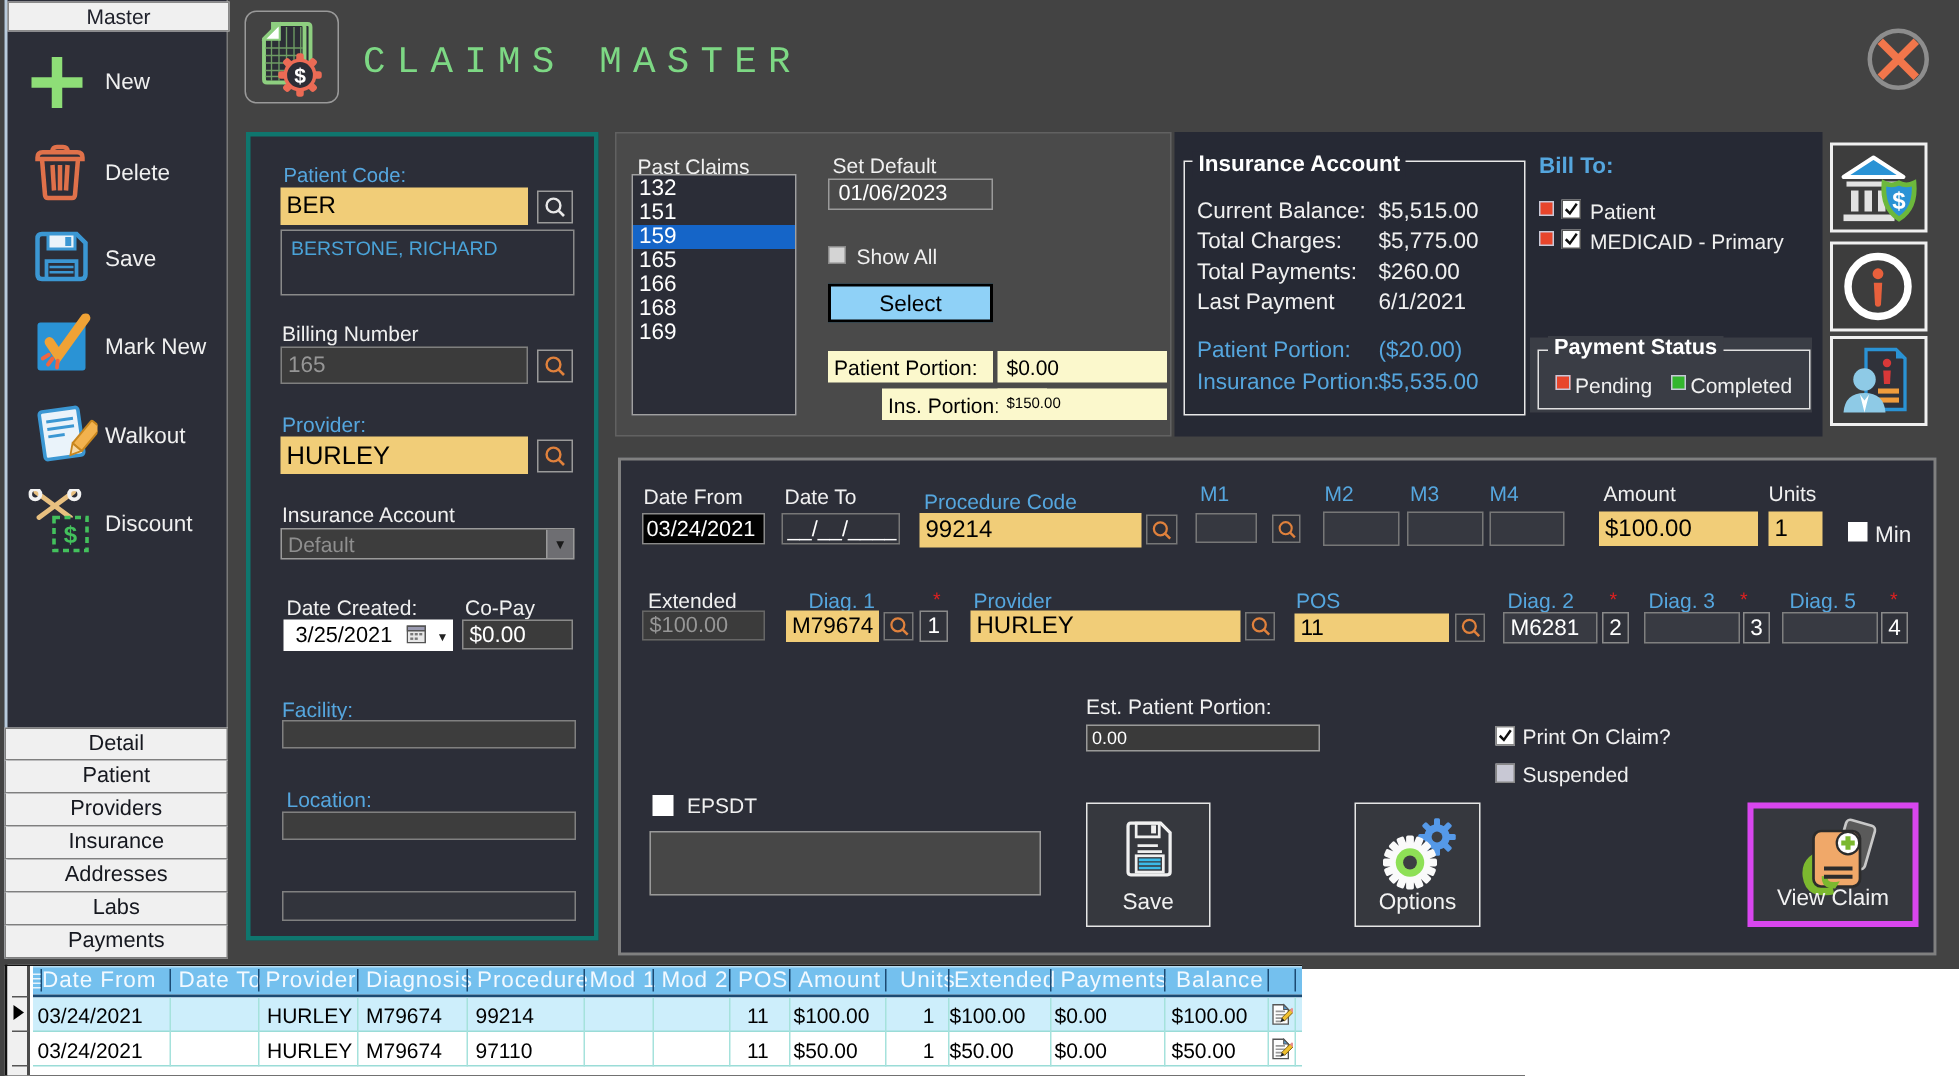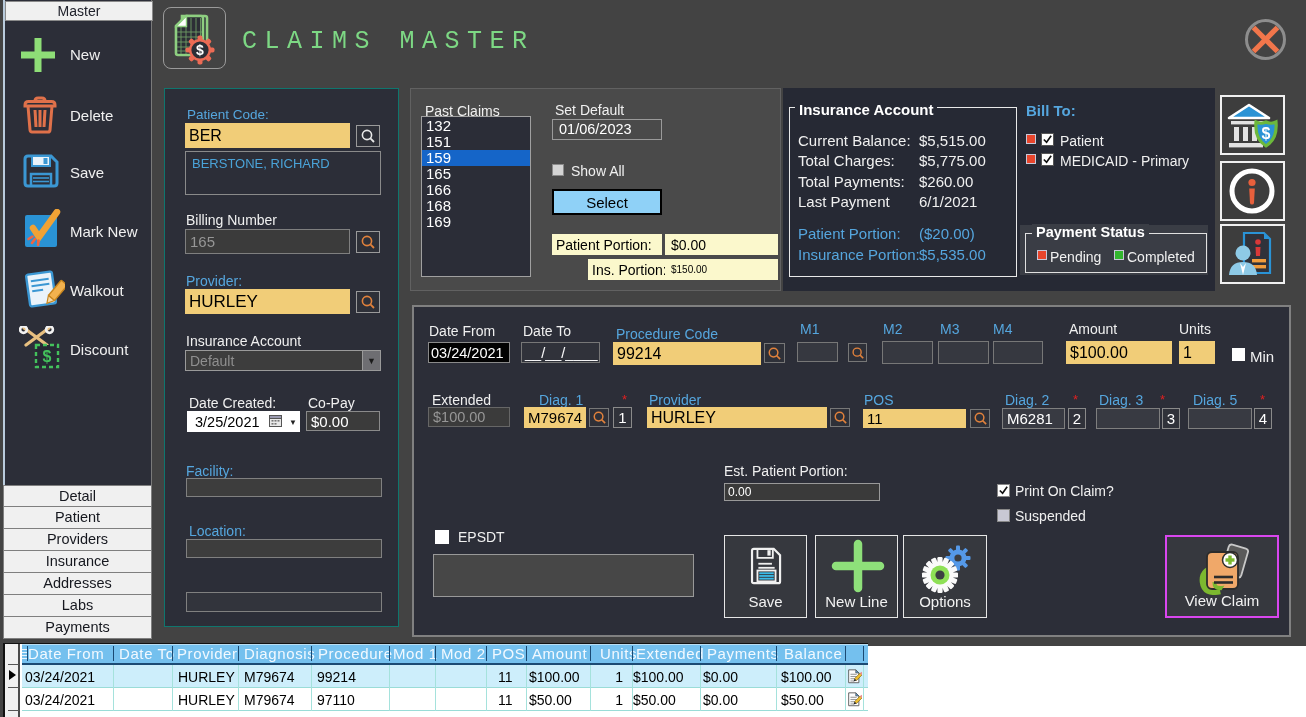--- a/index.html
+++ b/index.html
@@ -155,21 +155,21 @@
 
 <div class="abs" style="left:1245px; top:19px; width:41px; height:41px; border:3px solid #8d8d8d; border-radius:50%;">
   <svg width="35" height="35" viewBox="0 0 35 35">
       <g stroke="#f2764b" stroke-width="5.2">
         <line x1="5.5" y1="5.5" x2="29.5" y2="29.5"></line>
         <line x1="29.5" y1="5.5" x2="5.5" y2="29.5"></line>
       </g>
     </svg>
 </div>
 
-<div class="panel" style="left:164px; top:88px; width:235px; height:539px; border:1px solid #0f766e;">
+<div class="panel" style="left:164px; top:88px; width:235px; height:539px; border:3px solid #0f766e;">
   <div class="lbl blbl" style="left:22px; top:18px; font-size:13.5px;">Patient Code:</div>
   <div class="inp" style="left:20px; top:34px; width:165px; height:25px;">BER</div>
   <div class="magbtn" style="left:191px; top:36px; width:24px; height:22px;">
       <svg width="16" height="16" viewBox="0 0 16 16">
         <circle cx="7" cy="7" r="4.6" fill="none" stroke="#e8e8e8" stroke-width="1.6"></circle>
         <line x1="10.4" y1="10.4" x2="14" y2="14" stroke="#e8e8e8" stroke-width="1.8"></line>
       </svg>
     </div>
   <div class="abs" style="left:20px; top:62px; width:196px; height:44px; border:1px solid #8a8a8a;">
     <div style="color:#4aa3d8; font-size:13px; margin:4px 0 0 6px;">BERSTONE, RICHARD</div>
@@ -425,29 +425,20 @@
           <line x1="9" y1="23" x2="27" y2="23"></line>
         </g>
       <rect x="8" y="26" width="20" height="12" fill="none" stroke="#f0f0f0" stroke-width="2"></rect>
       <g stroke="#3bbbe8" stroke-width="2">
           <line x1="10" y1="29" x2="26" y2="29"></line>
           <line x1="10" y1="32" x2="26" y2="32"></line>
           <line x1="10" y1="35" x2="26" y2="35"></line>
         </g>
     </svg>
     <div class="btnlbl">Save</div>
-  </div>
-  <div class="abs" id="btn-newline" style="left:401px; top:228px; width:83px; height:83px; background:#36383e; border:1px solid #e6e6e6;">
-    <svg class="abs" style="left:14px; top:2px;" width="56" height="56" viewBox="0 0 56 56">
-        <g stroke="#8ee07a" stroke-width="8.5" stroke-linecap="round">
-          <line x1="28" y1="6" x2="28" y2="50"></line>
-          <line x1="6" y1="28" x2="50" y2="28"></line>
-        </g>
-      </svg>
-    <div class="btnlbl">New Line</div>
   </div>
   <div class="abs" id="btn-options" style="left:489px; top:228px; width:84px; height:83px; background:#36383e; border:1px solid #e6e6e6;">
     <svg class="abs" style="left:14px; top:8px;" width="58" height="52" viewBox="0 0 58 52">
       <g transform="translate(40,14)">
         <g fill="#5599e8">
             <circle r="8.5"></circle>
             <rect x="-2" y="-12.5" width="4" height="25" rx="1"></rect>
             <rect x="-12.5" y="-2" width="25" height="4" rx="1"></rect>
             <g transform="rotate(45)">
               <rect x="-2" y="-12.5" width="4" height="25" rx="1"></rect>
@@ -475,21 +466,21 @@
               <rect x="-2.6" y="-18" width="5.2" height="36" rx="1.2"></rect>
               <rect x="-18" y="-2.6" width="36" height="5.2" rx="1.2"></rect>
             </g>
           </g>
         <circle r="9.5" fill="#8ee056"></circle>
         <circle r="4.6" fill="#3c3e42"></circle>
       </g>
     </svg>
     <div class="btnlbl">Options</div>
   </div>
-  <div class="abs" id="btn-view" style="left:751px; top:228px; width:114px; height:83px; background:#36383e; border:2px solid #d946ef;">
+  <div class="abs" id="btn-view" style="left:751px; top:228px; width:114px; height:83px; background:#36383e; border:4px solid #d946ef;">
     <svg class="abs" style="left:32px; top:6px;" width="52" height="52" viewBox="0 0 52 52">
       <rect x="26" y="3" width="20" height="30" rx="3" fill="#5a5a5a" stroke="#c8c8c8" stroke-width="1.8" transform="rotate(16 36 18)"></rect>
       <path d="M20 24 Q3 27 4.5 39 Q6 51 21 47.5" fill="none" stroke="#7cb82f" stroke-width="7.5"></path>
       <rect x="8" y="9" width="31" height="37" rx="5" fill="#f0a869" stroke="#2c2c2c" stroke-width="1.8"></rect>
       <path d="M13.5 39 Q13 47.7 22.5 47.3 L25.5 42.5 Q16.5 44.5 17.5 39.5 Z" fill="#7cb82f"></path>
       <circle cx="31" cy="17" r="7.5" fill="#fff" stroke="#2c2c2c" stroke-width="1.5"></circle>
       <g stroke="#7cb82f" stroke-width="3.4">
           <line x1="26.5" y1="17" x2="35.5" y2="17"></line>
           <line x1="31" y1="12.5" x2="31" y2="21.5"></line>
         </g>

